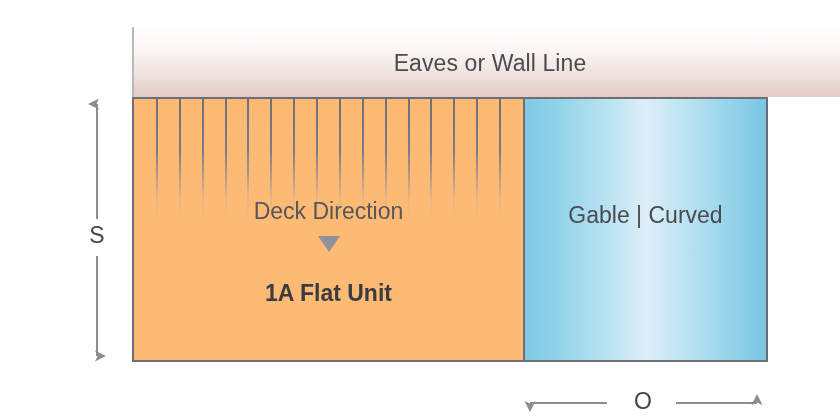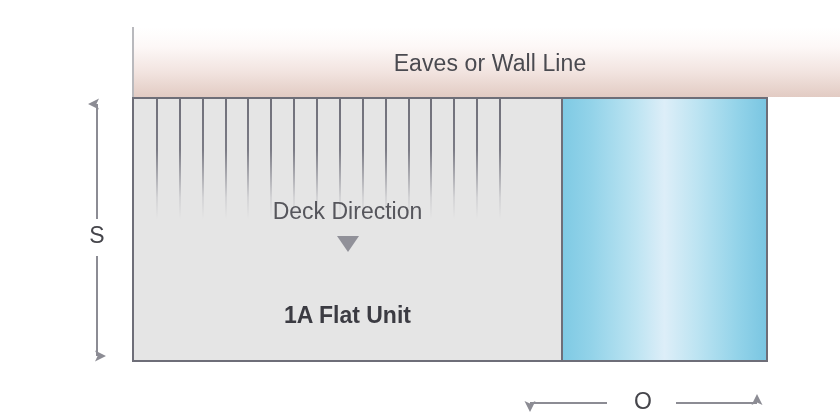--- a/index.html
+++ b/index.html
@@ -29,22 +29,22 @@
   #body-row{
     position:absolute;left:132px;top:97px;width:636px;height:265px;
     box-sizing:border-box;
     border:2px solid #6e6e78;
     display:flex;
   }
 
   
   #flat-unit{
     position:relative;
-    width:427px;height:100%;
-    background:#e5e5e5;
+    width:389px;height:100%;
+    background:#fdba74;
     overflow:hidden;
     display:flex;flex-direction:column;align-items:center;
   }
   #hatch-layer{
     position:absolute;left:0;top:0;width:100%;height:120px;
     pointer-events:none;
   }
   .hatch-line{
     position:absolute;top:0;width:2px;height:120px;
     background:linear-gradient(to bottom,#70707a 0%,#7b7b85 42%,rgba(160,160,168,.25) 82%,rgba(200,200,205,0) 100%);
@@ -55,21 +55,21 @@
     text-align:center;font-size:23px;color:#56565c;
   }
   #deck-arrow{
     position:absolute;top:137px;left:50%;transform:translateX(-50%);
     width:0;height:0;
     border-left:11px solid transparent;
     border-right:11px solid transparent;
     border-top:16px solid #919199;
   }
   #flat-unit-label{
-    position:absolute;top:203px;left:0;width:100%;
+    position:absolute;top:181px;left:0;width:100%;
     text-align:center;font-size:23px;font-weight:bold;color:#3b3b42;
   }
 
   
   #gable-unit{
     position:relative;
     flex:1;height:100%;
     border-left:2px solid #6e6e78;
     margin-left:-0px;
     background:linear-gradient(to right,
@@ -133,20 +133,21 @@
 
       <div id="deck-dir-label">Deck Direction</div>
 
       <div id="deck-arrow"></div>
 
       <div id="flat-unit-label">1A Flat Unit</div>
     </div>
 
     <div id="gable-unit">
       <div id="gable-label">
+        <div>Gable | Curved</div>
       </div>
     </div>
   </div>
 
   <svg id="dim-s" viewBox="0 0 840 420">
     <defs>
       <marker id="arrow-up" markerWidth="12" markerHeight="12" refX="6" refY="9" orient="auto" markerUnits="userSpaceOnUse">
         <path d="M6,0 L11.5,11 L6,8.4 L0.5,11 Z" fill="#8c8c94"></path>
       </marker>
       <marker id="arrow-down" markerWidth="12" markerHeight="12" refX="6" refY="9" orient="auto" markerUnits="userSpaceOnUse">

